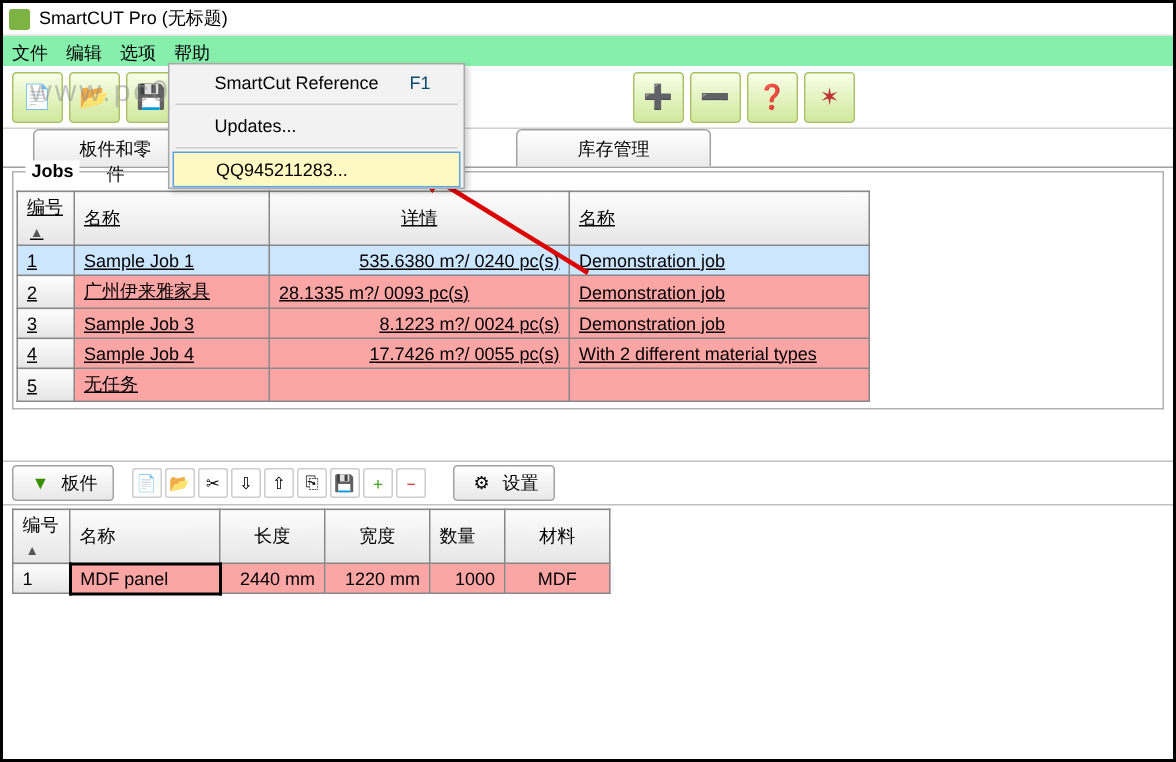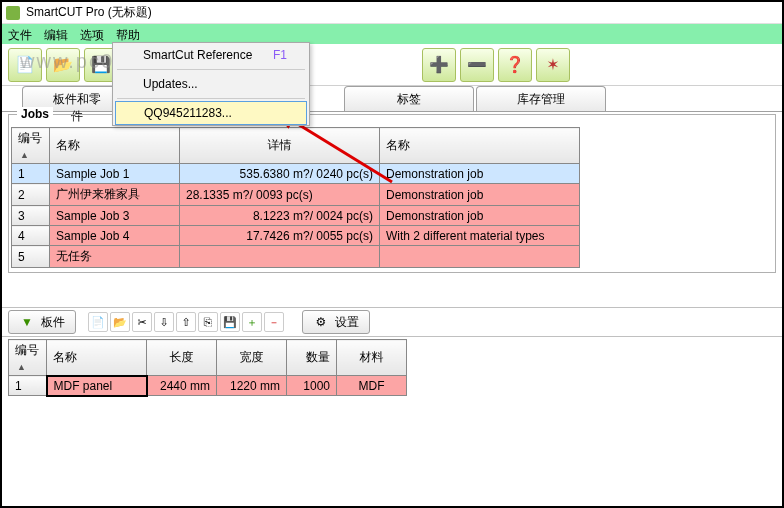--- a/index.html
+++ b/index.html
@@ -9,30 +9,30 @@
 .menubar { height: 20px; background: #86efac; display: flex; align-items: flex-end; padding-left: 6px; gap: 12px; }
 .menubar span { cursor: default; }
 .watermark { position: absolute; left: 18px; top: 48px; font-size: 20px; color: rgba(140,140,140,0.5); letter-spacing: 2px; pointer-events: none; z-index: 5; }
 .toolbar { height: 42px; background: #fff; display: flex; align-items: center; padding-left: 6px; gap: 4px; border-bottom: 1px solid #d0d0d0; }
 .tbtn { width: 34px; height: 34px; background: linear-gradient(#f8ffe8,#cfe89c); border: 1px solid #a8c060; border-radius: 3px; display: flex; align-items: center; justify-content: center; font-size: 16px; color: #4a6b00; }
 .tbtn.red { color: #b33; }
 .tabbar { height: 26px; display: flex; border-bottom: 1px solid #a0a0a0; }
 .tab { flex: 0 0 auto; padding: 4px 30px; border: 1px solid #a0a0a0; border-bottom: none; border-radius: 4px 4px 0 0; background: linear-gradient(#fff,#eaeaea); margin-right: 2px; cursor: default; text-align: center; }
 .tab:first-child { margin-left: 20px; width: 110px; }
 .tab-rest { width: 130px; }
-.jobs-group { border: 1px solid #b0b0b0; margin: 2px 6px 0 6px; padding: 12px 19px 4px 2px; position: relative; }
+.jobs-group { border: 1px solid #b0b0b0; margin: 2px 6px 0 6px; padding: 12px 19px 4px 2px; position: relative; text-decoration: underline; }
 .jobs-group-label { position: absolute; top: -8px; left: 8px; background: #fff; padding: 0 4px; font-weight: bold; }
 table { border-collapse: collapse; }
 table th, table td { border: 1px solid #888; padding: 2px 6px; height: 20px; background: #fca5a5; }
 table th { background: linear-gradient(#fcfcfc,#e6e6e6); font-weight: normal; text-align: left; }
 .numcol { width: 38px; text-align: left; background: linear-gradient(#fcfcfc,#e6e6e6) !important; }
 .selrow td { background: #cde6ff !important; }
 .dropdown { position: absolute; left: 110px; top: 40px; width: 198px; background: #f2f2f2; border: 1px solid #a8a8a8; z-index: 30; box-shadow: 2px 2px 4px rgba(0,0,0,0.2); }
 .dd-item { height: 24px; display: flex; align-items: center; padding: 0 22px 0 30px; position: relative; }
-.dd-item .shortcut { margin-left: auto; color: #8b5cf6; }
+.dd-item .shortcut { margin-left: auto; color: #0c4a6e; }
 .dd-sep { height: 1px; background: #ccc; margin: 2px 4px; }
 .dd-item.hl { background: #fef9c3; border: 1px solid #5aa0e0; margin: 0 2px; padding-left: 28px; }
 .arrow { position: absolute; z-index: 25; }
 .panel-toolbar { height: 30px; display: flex; align-items: center; gap: 6px; padding: 2px 6px; border-top: 1px solid #c0c0c0; border-bottom: 1px solid #c0c0c0; margin-top: 34px; }
 .panel-btn { height: 24px; padding: 0 10px; border: 1px solid #a0a0a0; border-radius: 3px; background: linear-gradient(#fff,#e8e8e8); display: flex; align-items: center; gap: 6px; }
 .mini-icon { width: 16px; height: 16px; display: flex; align-items: center; justify-content: center; font-size: 12px; }
 .green-down { color: #3a8f00; }
 .panel-icons { display: flex; gap: 2px; margin-left: 6px; }
 .pi { width: 20px; height: 20px; border: 1px solid #ccc; border-radius: 2px; display:flex; align-items:center; justify-content:center; font-size:11px; }
 .sort-glyph { font-size: 9px; color: #555; margin-left: 2px; }
@@ -87,21 +87,20 @@
       <marker id="ah" markerWidth="10" markerHeight="10" refX="2" refY="3" orient="auto">
         <path d="M0,0 L0,6 L8,3 z" fill="#d00"></path>
       </marker>
     </defs>
   <line x1="110" y1="70" x2="6" y2="6" stroke="#d00" stroke-width="3" marker-end="url(#ah)"></line>
 </svg>
 
 <div class="tabbar">
   <div class="tab">板件和零件</div>
   <div style="width:210px"></div>
-  <div class="tab tab-rest">标签</div>
   <div class="tab tab-rest">库存管理</div>
 </div>
 
 <div class="jobs-group">
   <span class="jobs-group-label">Jobs</span>
   <table>
     <tbody>
         <tr>
       <th class="numcol"><span>编号</span><span class="sort-glyph">▲</span></th>
       <th style="width:130px"><span>名称</span></th>
@@ -165,21 +164,21 @@
 </div>
 
 <div style="padding:2px 6px">
   <table>
     <tbody>
         <tr>
       <th class="numcol"><span>编号</span><span class="sort-glyph">▲</span></th>
       <th style="width:100px"><span>名称</span></th>
       <th style="width:70px;text-align:center"><span>长度</span></th>
       <th style="width:70px;text-align:center"><span>宽度</span></th>
-      <th style="width:50px;text-align:right"><span>数量</span></th>
+      <th style="width:50px;text-align:left"><span>数量</span></th>
       <th style="width:70px;text-align:center"><span>材料</span></th>
     </tr>
     <tr>
       <td class="numcol">1</td>
       <td style="border:2px solid #000">MDF panel</td>
       <td style="text-align:right">2440 mm</td>
       <td style="text-align:right">1220 mm</td>
       <td style="text-align:right">1000</td>
       <td style="text-align:center">MDF</td>
     </tr>

